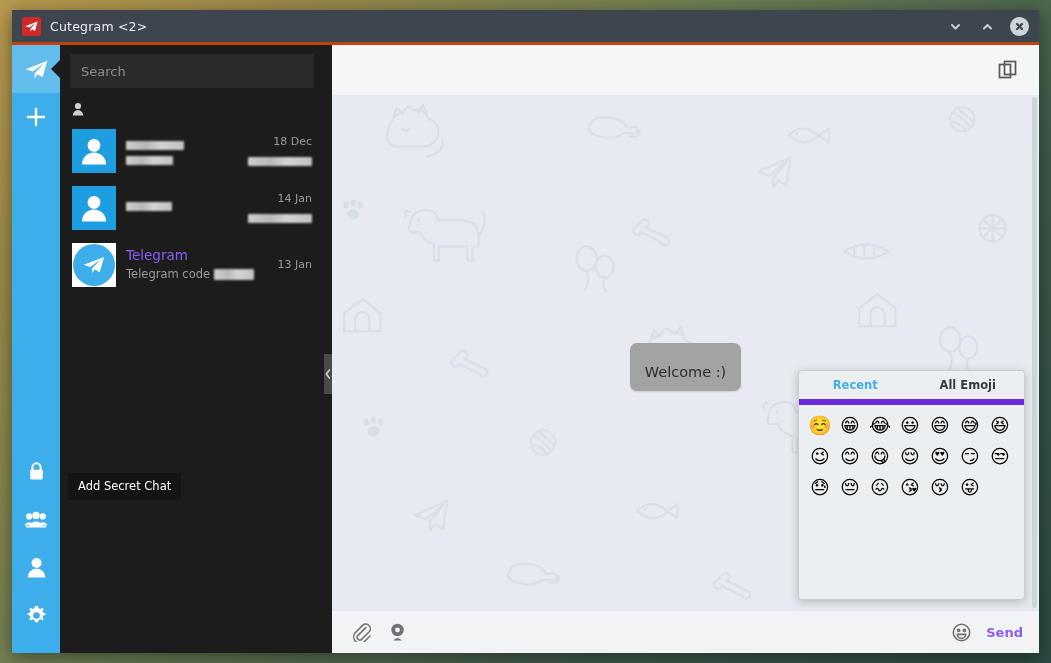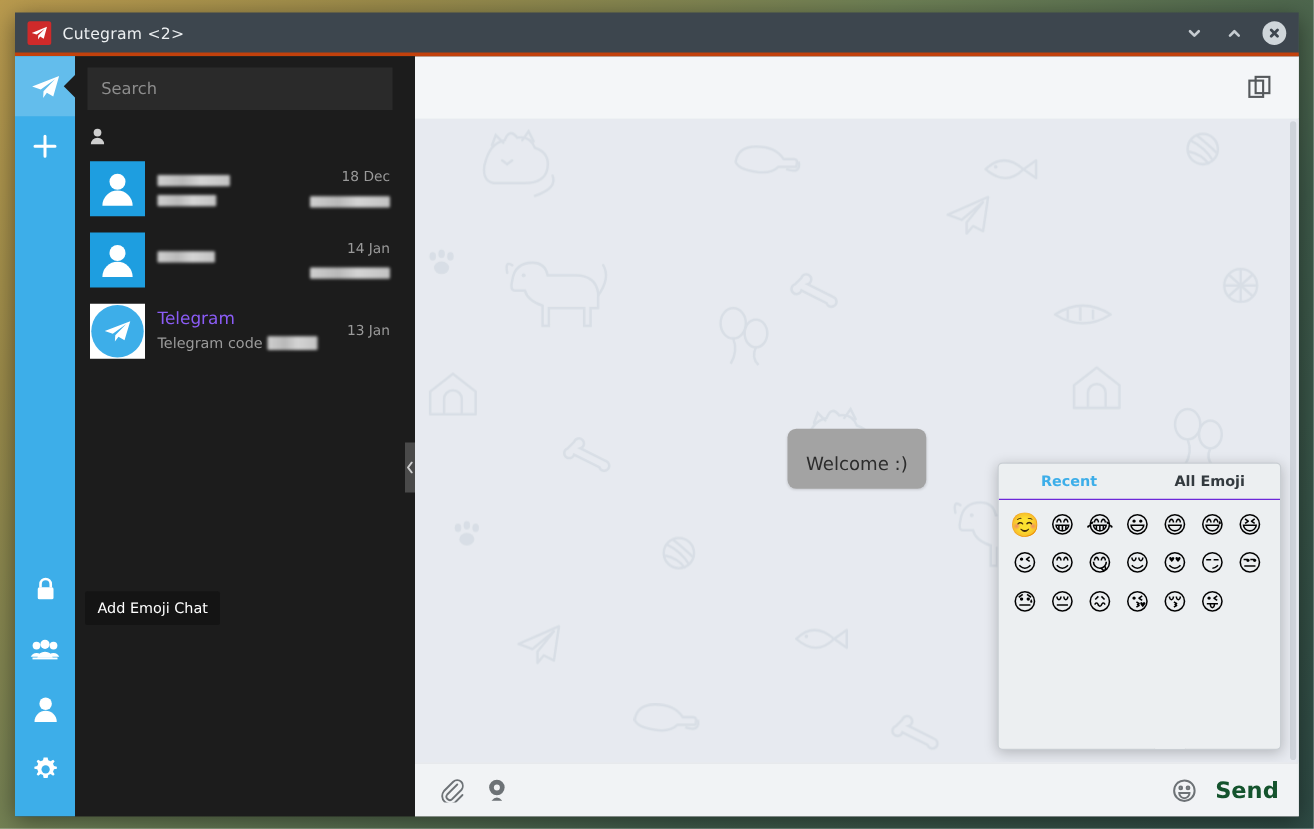--- a/index.html
+++ b/index.html
@@ -191,21 +191,21 @@
   
   #emoji-panel {
     position: absolute; right: 14px; bottom: 10px;
     width: 225px; height: 228px;
     background: #eceff1; border: 1px solid #c9ced3; border-radius: 4px;
     box-shadow: 0 2px 10px rgba(0,0,0,.22);
     display: flex; flex-direction: column; overflow: hidden;
   }
   #emoji-tabs {
     height: 28px; flex: 0 0 28px; display: flex;
-    border-bottom: 1px solid #6d28d9;
+    border-bottom: 6px solid #6d28d9;
   }
   .emoji-tab {
     flex: 1 1 50%; display: flex; align-items: center; justify-content: center;
     font-size: 11.5px; font-weight: bold; cursor: pointer;
   }
   .emoji-tab.active { color: #3daee9; }
   .emoji-tab.inactive { color: #333a3f; }
   #emoji-grid {
     flex: 1 1 auto; padding: 5px 6px 6px 6px;
     display: flex; flex-wrap: wrap; align-content: flex-start;
@@ -226,21 +226,21 @@
 
   
   #composer {
     height: 42px; flex: 0 0 42px; background: #f1f3f5;
     display: flex; align-items: center; padding: 0 16px 0 14px;
     position: relative; border-top: 1px solid #e3e6e9;
   }
   .comp-btn { width: 30px; height: 30px; display:flex; align-items:center; justify-content:center; cursor: pointer; }
   #comp-left { display: flex; align-items: center; gap: 6px; }
   #comp-right { margin-left: auto; display: flex; align-items: center; gap: 10px; }
-  #send-btn { color: #14532d; font-size: 18px; font-weight: bold; cursor: pointer; }
+  #send-btn { color: #8b5cf6; font-size: 13px; font-weight: bold; cursor: pointer; }
   #emoji-toggle svg circle, #emoji-toggle svg path { stroke: #6d7276; fill: none; stroke-width: 1.6; }
 </style>
 </head>
 <body>
 
 <div id="window">
 
   <div id="titlebar">
     <div id="app-logo">
       <svg width="13" height="11" viewBox="0 0 13 11" aria-hidden="true">
@@ -566,16 +566,16 @@
           </div>
           <div id="send-btn">Send</div>
         </div>
       </div>
 
     </div>
   </div>
 
   <div style="position:absolute; left:56px; top:463px; background:#141414; color:#ffffff;
               font-size:11.5px; padding:6px 10px 7px 10px; border-radius:2px; white-space:nowrap;">
-    <span>Add Emoji Chat</span>
+    <span>Add Secret Chat</span>
   </div>
 
 </div>
 
 </body></html>

